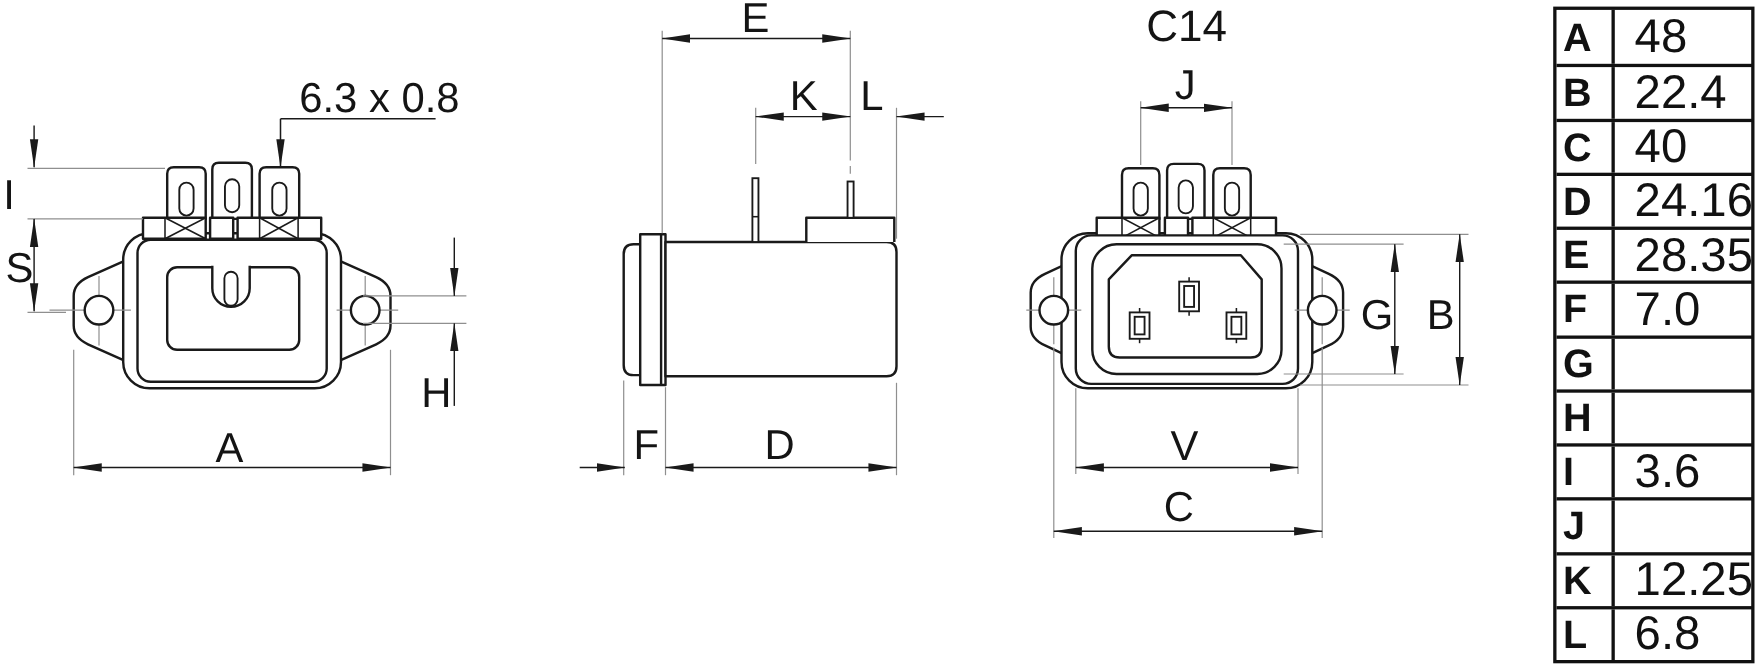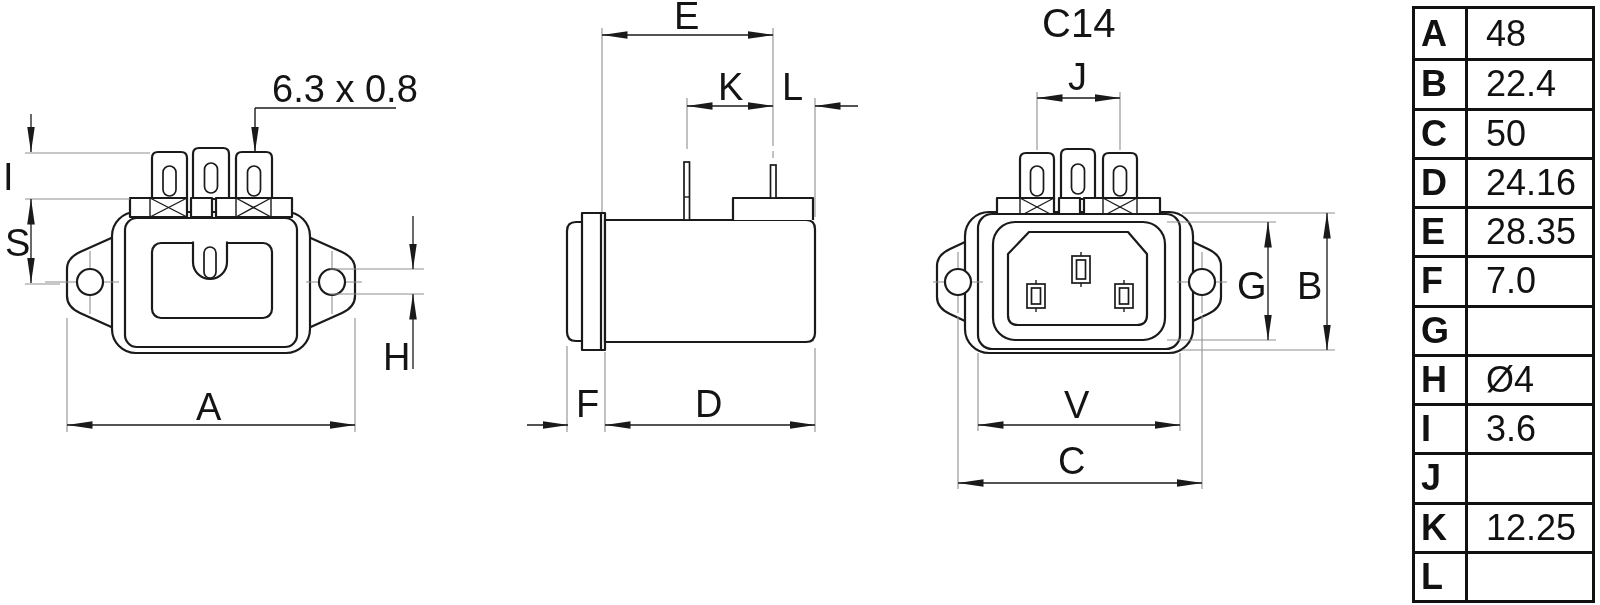--- a/index.html
+++ b/index.html
@@ -14,21 +14,21 @@
   .ext{stroke:#8f8f8f;stroke-width:1.1;fill:none;}
   .lbl{font-family:"Liberation Sans",sans-serif;font-size:38px;fill:#141414;}
   .title{font-family:"Liberation Sans",sans-serif;font-size:40px;fill:#141414;}
   .dim-table{position:absolute;left:1412px;top:6px;width:177px;height:591px;
              border:3px solid #111;display:grid;grid-template-rows:repeat(12,1fr);
              background:#fff;box-sizing:content-box;}
   .t-row{display:grid;grid-template-columns:53px 1fr;border-top:3px solid #111;min-height:0;}
   .t-row:first-child{border-top:none;}
   .t-key{border-right:3px solid #111;font-weight:bold;font-size:36px;color:#111;
          display:flex;align-items:center;padding-left:6px;line-height:1;}
-  .t-val{font-size:36px;color:#111;display:flex;align-items:center;padding-left:18px;line-height:1;}
+  .t-val{font-size:43px;color:#111;display:flex;align-items:center;padding-left:18px;line-height:1;}
 </style>
 </head>
 <body>
 
 <div id="stage">
 
 <svg width="1400" height="605" viewBox="0 0 1400 605">
   <defs>
     <marker id="arr" viewBox="0 0 26 10" refX="25.5" refY="5" markerWidth="26" markerHeight="10" orient="auto-start-reverse" markerUnits="userSpaceOnUse">
       <path d="M 26 5 L 0 1.2 L 0 8.8 Z" fill="#1a1a1a"></path>
@@ -246,50 +246,50 @@
     <div class="t-row">
       <div class="t-key">A</div>
       <div class="t-val">48</div>
     </div>
     <div class="t-row">
       <div class="t-key">B</div>
       <div class="t-val">22.4</div>
     </div>
     <div class="t-row">
       <div class="t-key">C</div>
-      <div class="t-val">50</div>
+      <div class="t-val">40</div>
     </div>
     <div class="t-row">
       <div class="t-key">D</div>
       <div class="t-val">24.16</div>
     </div>
     <div class="t-row">
       <div class="t-key">E</div>
       <div class="t-val">28.35</div>
     </div>
     <div class="t-row">
       <div class="t-key">F</div>
       <div class="t-val">7.0</div>
     </div>
     <div class="t-row">
       <div class="t-key">G</div>
     </div>
     <div class="t-row">
       <div class="t-key">H</div>
-      <div class="t-val">Ø4</div>
     </div>
     <div class="t-row">
       <div class="t-key">I</div>
       <div class="t-val">3.6</div>
     </div>
     <div class="t-row">
       <div class="t-key">J</div>
     </div>
     <div class="t-row">
       <div class="t-key">K</div>
       <div class="t-val">12.25</div>
     </div>
     <div class="t-row">
       <div class="t-key">L</div>
+      <div class="t-val">6.8</div>
     </div>
   </div>
 
 </div>
 
 </body></html>

